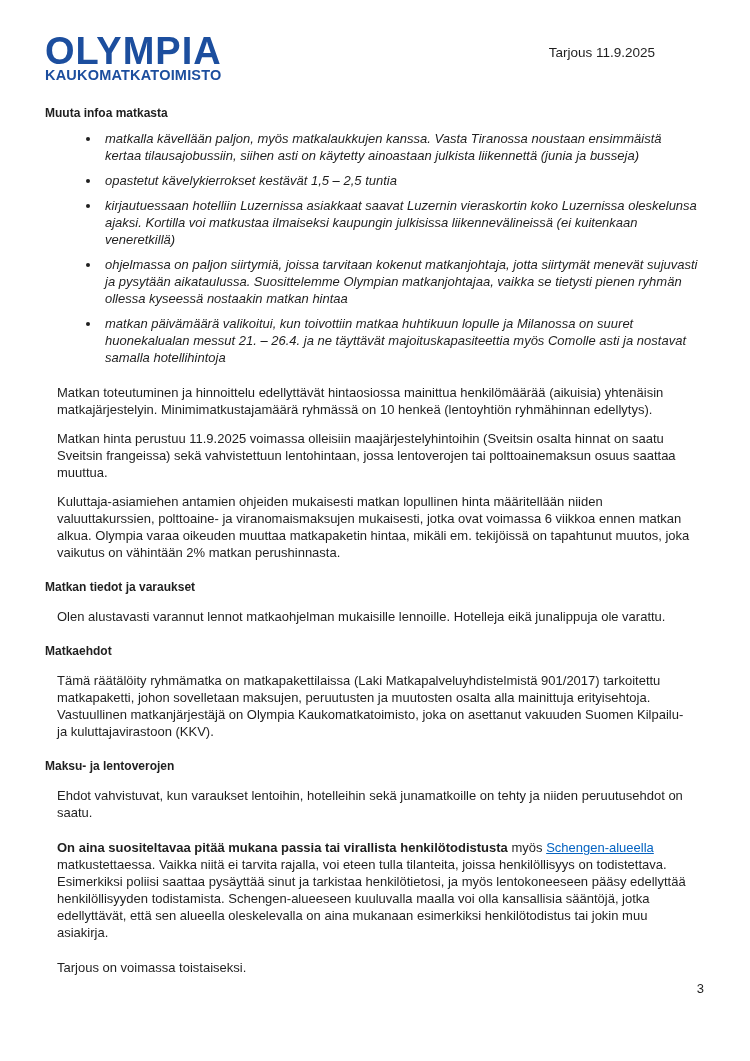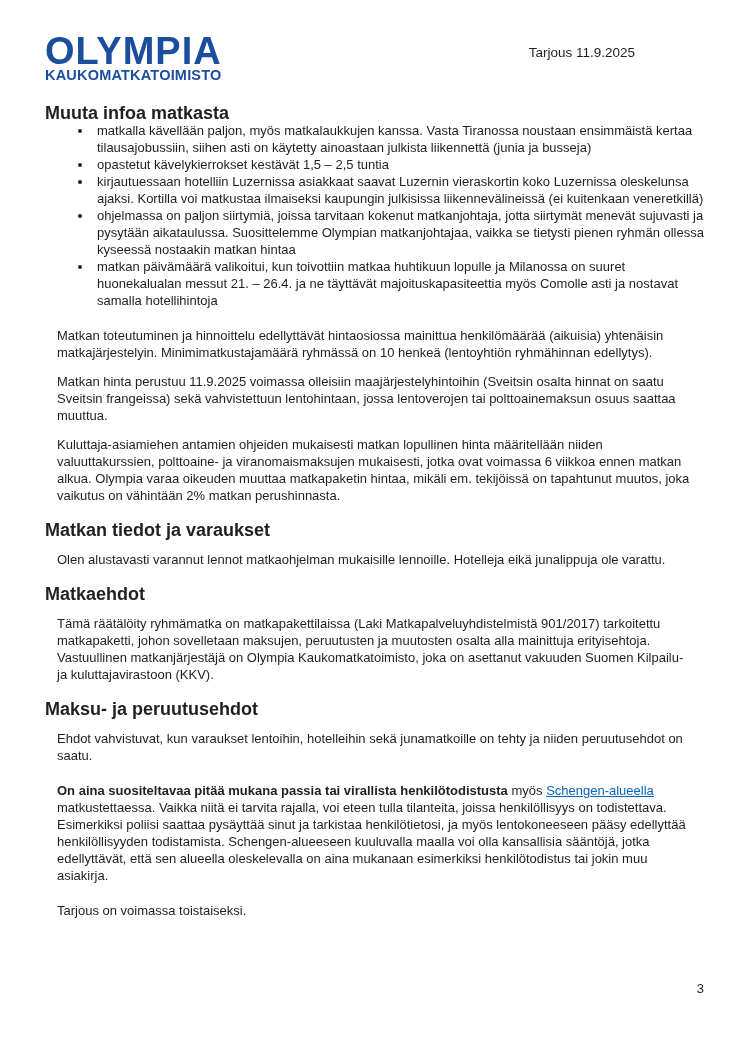--- a/index.html
+++ b/index.html
@@ -35,48 +35,49 @@
   .logo-sub {
     color: var(--logo-blue, #1c4e9e);
     font-size: 14.5px;
     line-height: 15px;
     font-weight: 800;
     letter-spacing: 0.2px;
     margin-top: 2px;
   }
   .offer-date {
     margin-top: 8px;
-    margin-right: 70px;
+    margin-right: 50px;
     font-size: 13.5px;
     color: #1f1f1f;
   }
   .doc-body {
     margin: 22px 42px 0 45px;
   }
   section { margin-top: 18px; }
   section:first-child { margin-top: 0; }
   h2 {
-    font-size: 18px;
+    font-size: 12px;
     line-height: 17px;
     font-weight: bold;
     margin: 0;
     padding: 0;
   }
   p {
     margin: 12px;
     padding: 0;
   }
   ul.bullets {
     margin: 0;
     padding: 0 0 0 48px;
     list-style: disc;
   }
   ul.bullets li {
-    margin: 0;
+    margin: 8px;
     padding: 0 0 0 4px;
+    font-style: italic;
   }
   a.doc-link {
     color: var(--link-blue, #0563c1);
     text-decoration: underline;
     cursor: pointer;
   }
   strong { font-weight: bold; }
   .page-number {
     position: absolute;
     top: 980px;
@@ -121,21 +122,21 @@
       <h2>Matkan tiedot ja varaukset</h2>
       <p>Olen alustavasti varannut lennot matkaohjelman mukaisille lennoille. Hotelleja eikä junalippuja ole varattu.</p>
     </section>
 
     <section>
       <h2>Matkaehdot</h2>
       <p>Tämä räätälöity ryhmämatka on matkapakettilaissa (Laki Matkapalveluyhdistelmistä 901/2017) tarkoitettu matkapaketti, johon sovelletaan maksujen, peruutusten ja muutosten osalta alla mainittuja erityisehtoja. Vastuullinen matkanjärjestäjä on Olympia Kaukomatkatoimisto, joka on asettanut vakuuden Suomen Kilpailu- ja kuluttajavirastoon (KKV).</p>
     </section>
 
     <section>
-      <h2>Maksu- ja peruutusehdot</h2>
+      <h2>Maksu- ja lentoverojen</h2>
       <p>Ehdot vahvistuvat, kun varaukset lentoihin, hotelleihin sekä junamatkoille on tehty ja niiden peruutusehdot on saatu.</p>
     </section>
 
     <section>
       <p><strong>On aina suositeltavaa pitää mukana passia tai virallista henkilötodistusta</strong><span> myös </span><a class="doc-link" href="#">Schengen-alueella</a><span> matkustettaessa. Vaikka niitä ei tarvita rajalla, voi eteen tulla tilanteita, joissa henkilöllisyys on todistettava. Esimerkiksi poliisi saattaa pysäyttää sinut ja tarkistaa henkilötietosi, ja myös lentokoneeseen pääsy edellyttää henkilöllisyyden todistamista. Schengen-alueeseen kuuluvalla maalla voi olla kansallisia sääntöjä, jotka edellyttävät, että sen alueella oleskelevalla on aina mukanaan esimerkiksi henkilötodistus tai jokin muu asiakirja.</span></p>
     </section>
 
     <section>
       <p>Tarjous on voimassa toistaiseksi.</p>
     </section>

